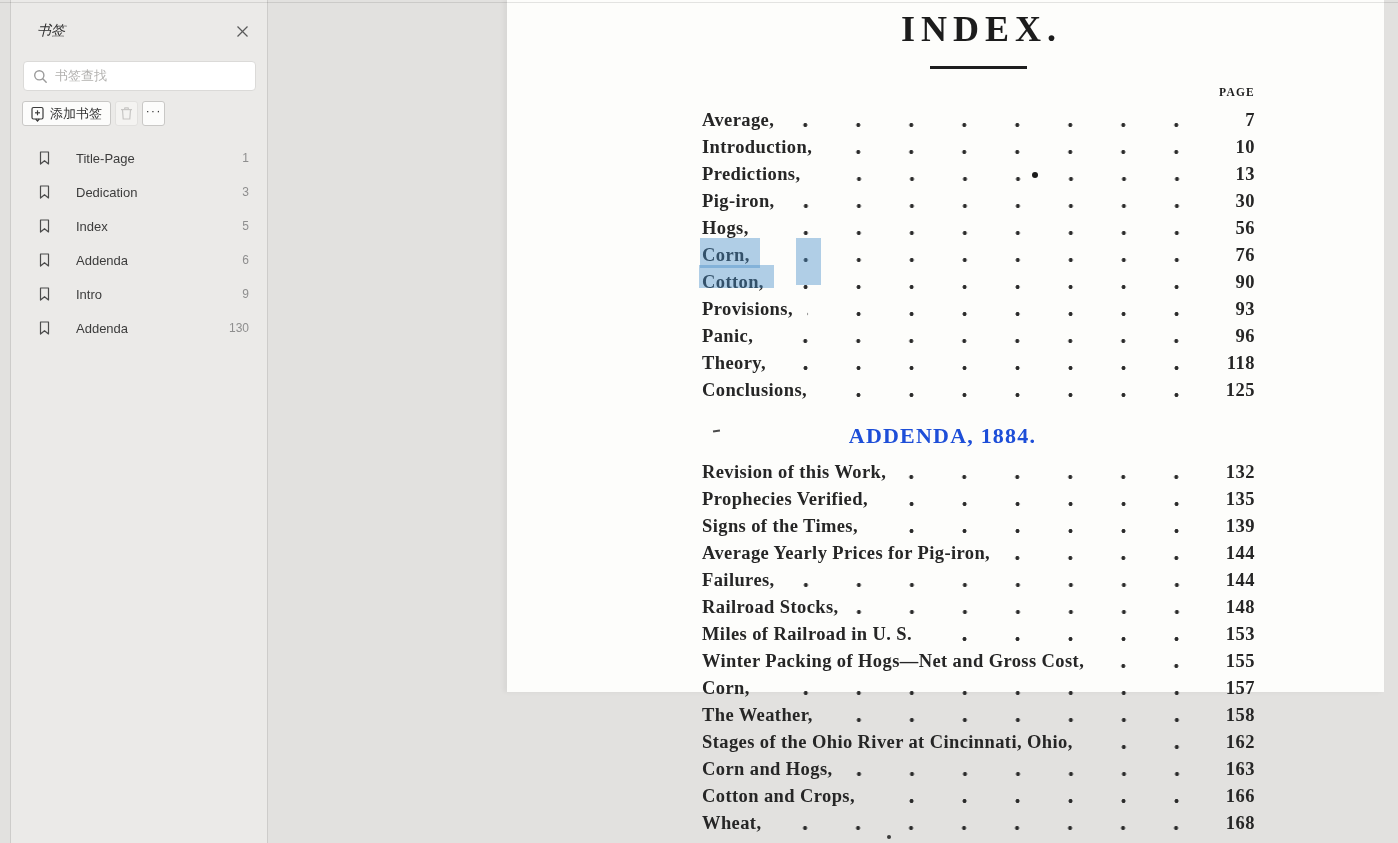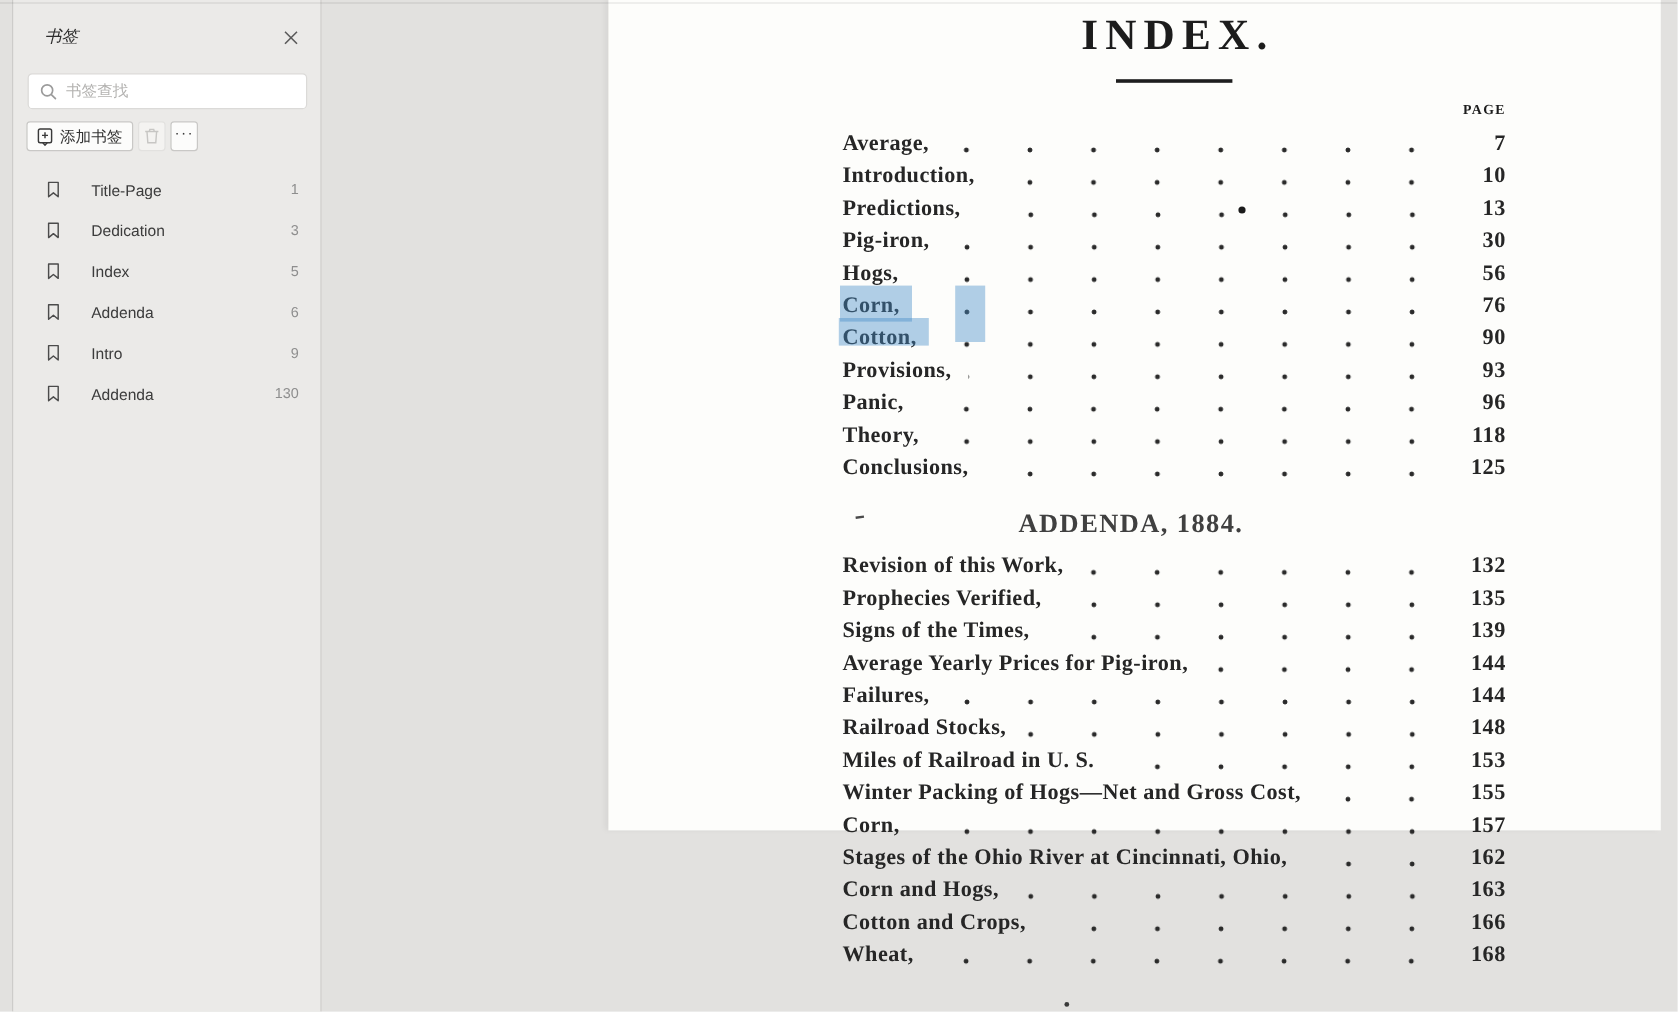--- a/index.html
+++ b/index.html
@@ -63,21 +63,21 @@
   .row { display:flex; align-items:baseline; height:27px; line-height:27px;
     font-size:18.5px; font-weight:700; color:#262626; }
   .lbl { white-space:nowrap; letter-spacing:0.4px; }
   .leader { flex:1; align-self:stretch; margin:0 4px 0 14px;
     background-image:radial-gradient(circle, #2A2A2A 1.7px, transparent 2.3px);
     background-size:53px 36px; background-repeat:repeat-x;
     background-position:right 2px top 0; }
   .num { width:46px; text-align:right; letter-spacing:0.5px; }
 
   .addenda-heading { margin-top:19px; text-align:center; font-size:22px; font-weight:700;
-    letter-spacing:1.2px; color:#404040; line-height:26px; transform:translateX(-36px); }
+    letter-spacing:1.2px; color:#1d4ed8; line-height:26px; transform:translateX(-36px); }
   .rows-addenda { margin-top:10px; }
 
   
   .hl { position:absolute; background:rgba(70,140,200,0.42); pointer-events:none; }
   .hl1 { left:193px; top:238px; width:60px; height:30px; }
   .hl2 { left:192px; top:265px; width:75px; height:23px; }
   .hl3 { left:289px; top:238px; width:25px; height:47px; }
   .ink-dot { position:absolute; left:525px; top:172px; width:6px; height:6px;
     border-radius:50%; background:#1B1B1B; }
   .ink-dot2 { position:absolute; left:380px; top:835px; width:4px; height:4px;
@@ -327,20 +327,25 @@
       <span class="leader"></span>
       <span class="num">155</span>
     </div>
 
     <div class="row">
       <span class="lbl">Corn,</span>
       <span class="leader"></span>
       <span class="num">157</span>
     </div>
 
+    <div class="row">
+      <span class="lbl">The Weather,</span>
+      <span class="leader"></span>
+      <span class="num">158</span>
+    </div>
 
     <div class="row">
       <span class="lbl">Stages of the Ohio River at Cincinnati, Ohio,</span>
       <span class="leader"></span>
       <span class="num">162</span>
     </div>
 
     <div class="row">
       <span class="lbl">Corn and Hogs,</span>
       <span class="leader"></span>

